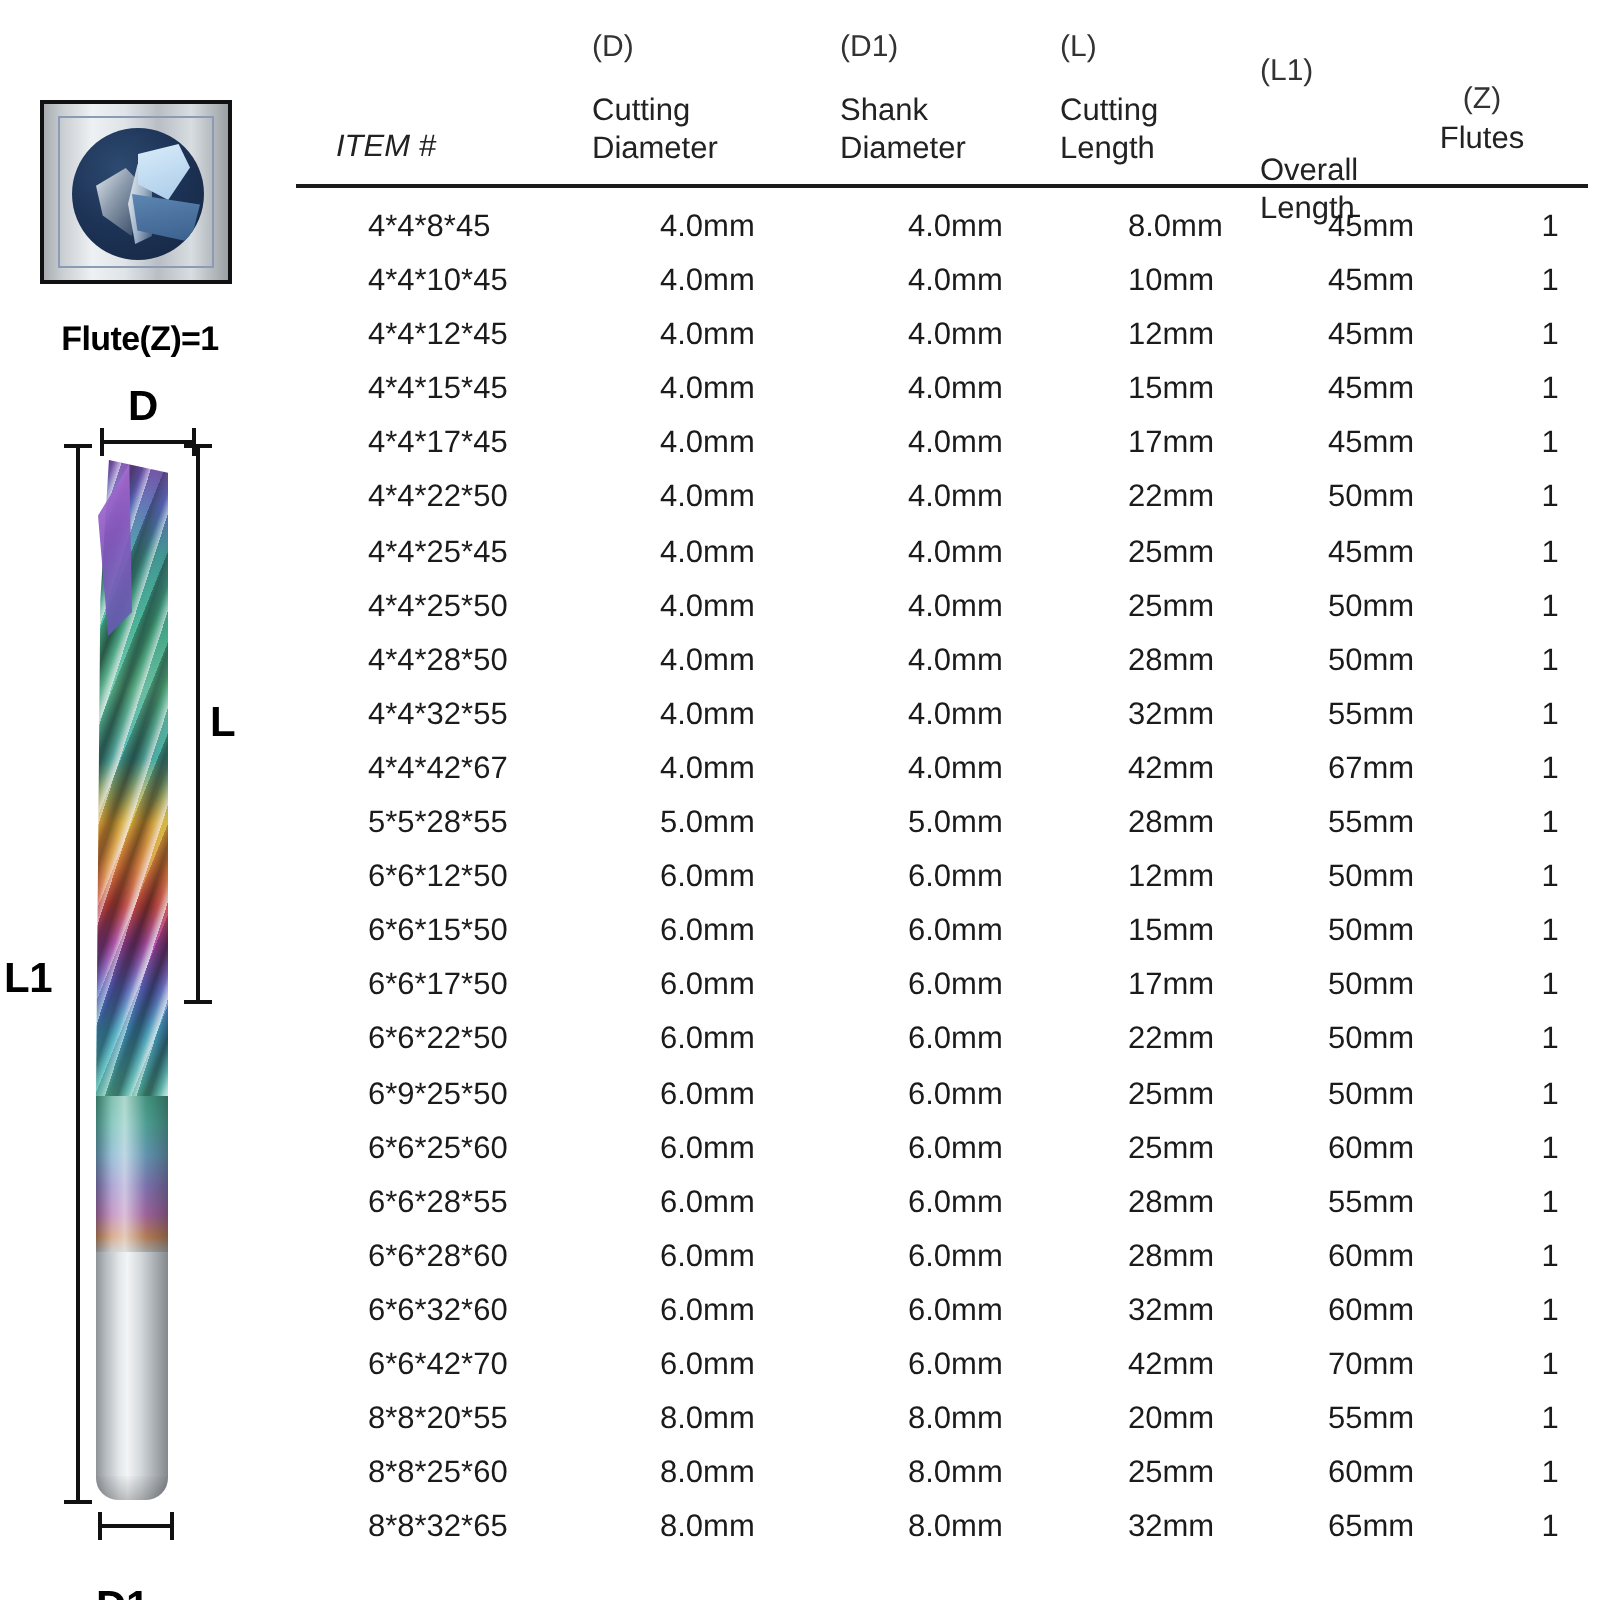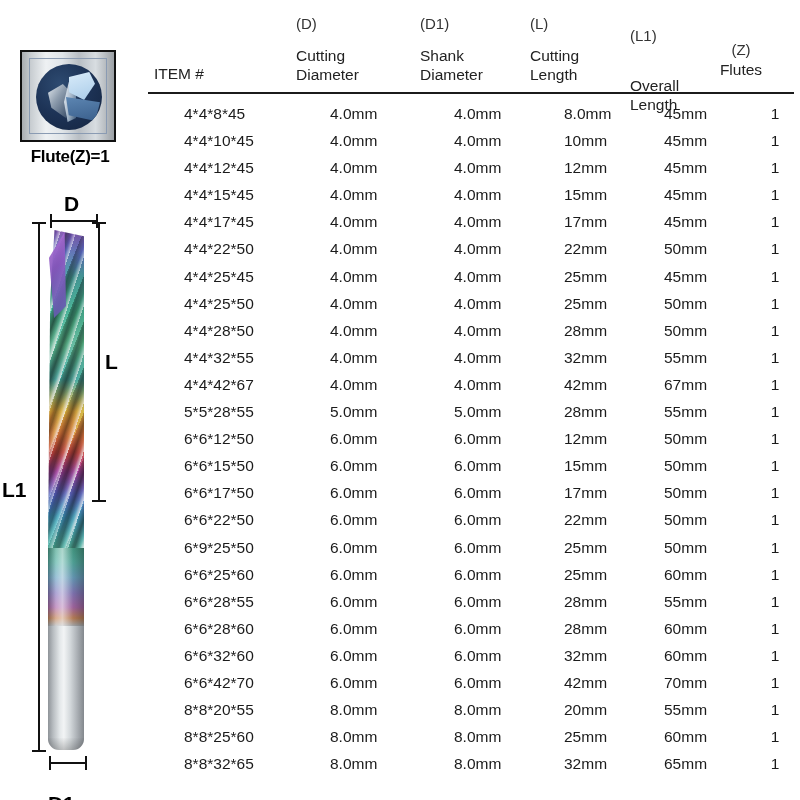--- a/index.html
+++ b/index.html
@@ -79,21 +79,21 @@
     background: linear-gradient(125deg, #e3e9ef 0%, #8e9dae 40%, #2a3f5c 100%);
   }
   #flute-cut {
     position: absolute;
     left: 28px; top: 18px;
     width: 12px; height: 40px;
     background: linear-gradient(100deg, #f0f4f8 0%, #9fb2c6 55%, #3c5878 100%);
     clip-path: polygon(40% 0, 100% 10%, 100% 90%, 30% 100%, 0 50%);
   }
   #flute-label {
-    margin-top: 5px;
+    margin-top: 18px;
     font-size: 17px;
     font-weight: bold;
     letter-spacing: -0.3px;
     text-align: center;
     color: #000;
   }
 
   
   #mill-wrap {
     position: absolute;
@@ -309,21 +309,21 @@
     <div class="dim-line-h" style="left:49px; top:572px; width:36px;"></div>
     <div class="dim-cap-h" style="left:49px; top:566px;"></div>
     <div class="dim-cap-h" style="left:85px; top:566px;"></div>
     <div class="dim-label" style="left:48px; top:602px;">D1</div>
   </div>
 </div>
 
 <div id="spec-table">
 
   <div id="table-head">
-    <div class="head-cell c-item" style="left:6px; top:64px;">
+    <div class="head-cell c-item" style="left:20px; top:64px;font-style:italic;">
       <span>ITEM #</span>
     </div>
 
     <div class="head-cell" style="left:148px; top:14px;">
       <span class="head-code">(D)</span>
       <span style="display:block; margin-top:12px;">Cutting</span>
       <span style="display:block;">Diameter</span>
     </div>
 
     <div class="head-cell" style="left:272px; top:14px;">

